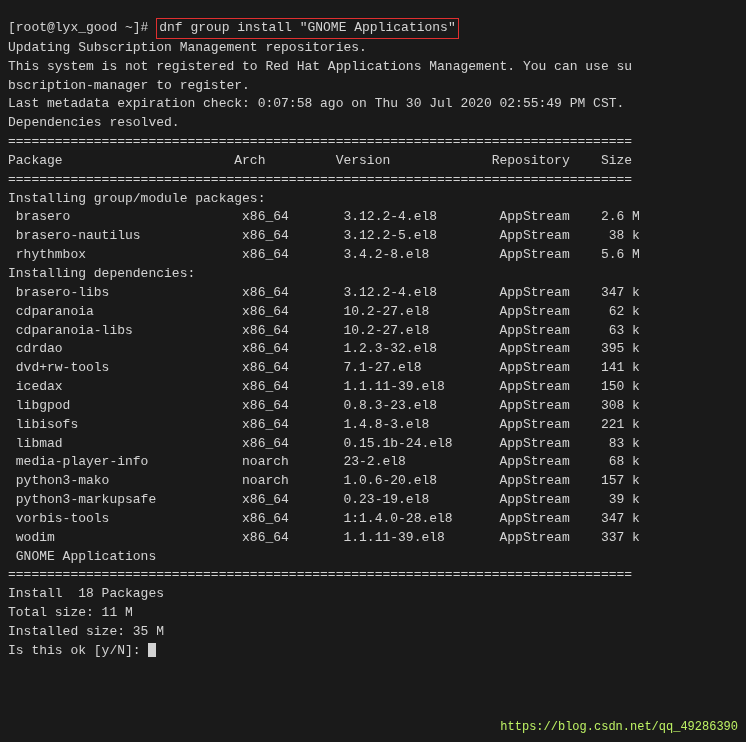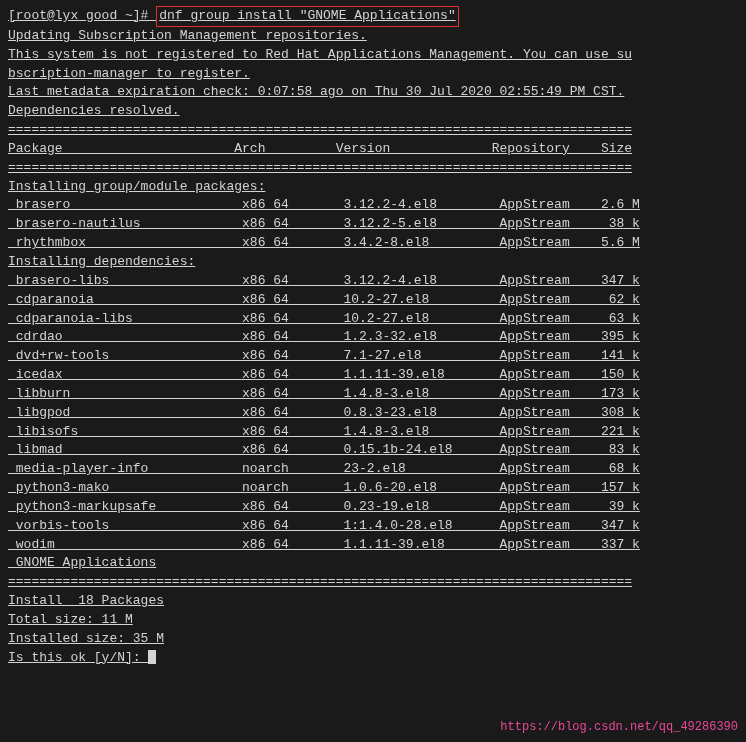--- a/index.html
+++ b/index.html
@@ -9,24 +9,23 @@
       height: 742px;
       overflow: hidden;
       font-family: 'Courier New', Courier, monospace;
       font-size: 13px;
       color: #d3d3d3;
     }
     .terminal {
       width: 746px;
       height: 742px;
       background: #1a1a1a;
-      padding: 6px 8px;
+      padding: 18px 8px;
       position: relative;
       overflow: hidden;
-      text-decoration: underline;
     }
     .line {
       white-space: pre;
       line-height: 1.45;
       display: block;
     }
     .prompt-line {
       display: flex;
       align-items: center;
       line-height: 1.45;
@@ -40,21 +39,21 @@
       background: transparent;
       border: 1.5px solid #e03030;
       color: #d3d3d3;
       white-space: pre;
       padding: 0 2px;
     }
     .watermark {
       position: absolute;
       bottom: 8px;
       right: 8px;
-      color: #ec4899;
+      color: #bef264;
       font-size: 12px;
     }
     .cursor {
       display: inline-block;
       width: 8px;
       height: 14px;
       background: #d3d3d3;
       vertical-align: middle;
     }
   </style>
@@ -81,21 +80,20 @@
       <span class="line"> brasero                      x86_64       3.12.2-4.el8        AppStream    2.6 M</span>
       <span class="line"> brasero-nautilus             x86_64       3.12.2-5.el8        AppStream     38 k</span>
       <span class="line"> rhythmbox                    x86_64       3.4.2-8.el8         AppStream    5.6 M</span>
       <span class="line">Installing dependencies:</span>
       <span class="line"> brasero-libs                 x86_64       3.12.2-4.el8        AppStream    347 k</span>
       <span class="line"> cdparanoia                   x86_64       10.2-27.el8         AppStream     62 k</span>
       <span class="line"> cdparanoia-libs              x86_64       10.2-27.el8         AppStream     63 k</span>
       <span class="line"> cdrdao                       x86_64       1.2.3-32.el8        AppStream    395 k</span>
       <span class="line"> dvd+rw-tools                 x86_64       7.1-27.el8          AppStream    141 k</span>
       <span class="line"> icedax                       x86_64       1.1.11-39.el8       AppStream    150 k</span>
-      <span class="line"> libburn                      x86_64       1.4.8-3.el8         AppStream    173 k</span>
       <span class="line"> libgpod                      x86_64       0.8.3-23.el8        AppStream    308 k</span>
       <span class="line"> libisofs                     x86_64       1.4.8-3.el8         AppStream    221 k</span>
       <span class="line"> libmad                       x86_64       0.15.1b-24.el8      AppStream     83 k</span>
       <span class="line"> media-player-info            noarch       23-2.el8            AppStream     68 k</span>
       <span class="line"> python3-mako                 noarch       1.0.6-20.el8        AppStream    157 k</span>
       <span class="line"> python3-markupsafe           x86_64       0.23-19.el8         AppStream     39 k</span>
       <span class="line"> vorbis-tools                 x86_64       1:1.4.0-28.el8      AppStream    347 k</span>
       <span class="line"> wodim                        x86_64       1.1.11-39.el8       AppStream    337 k</span>
       <span class="line"> GNOME Applications</span>
       <span class="line"></span>

